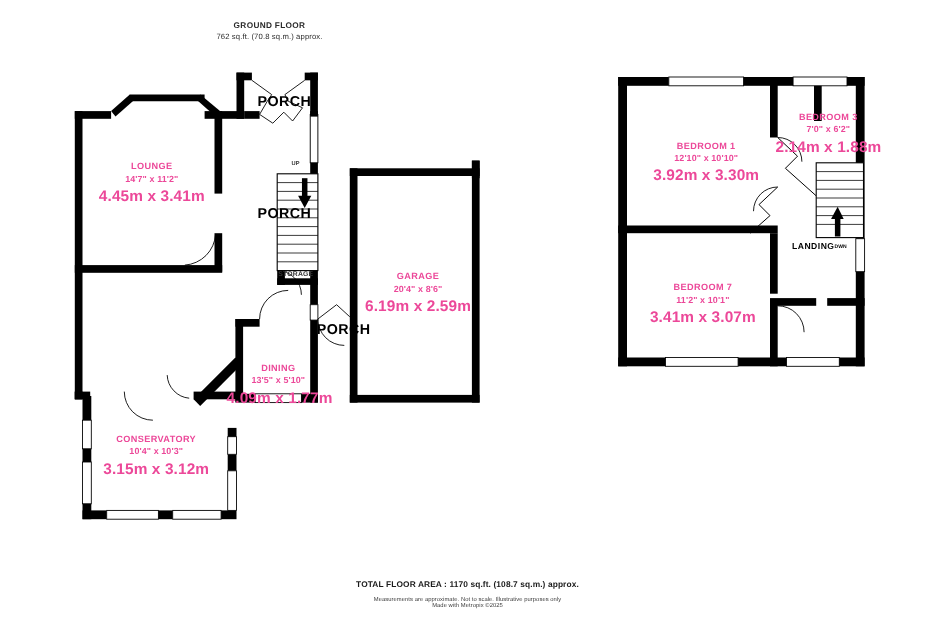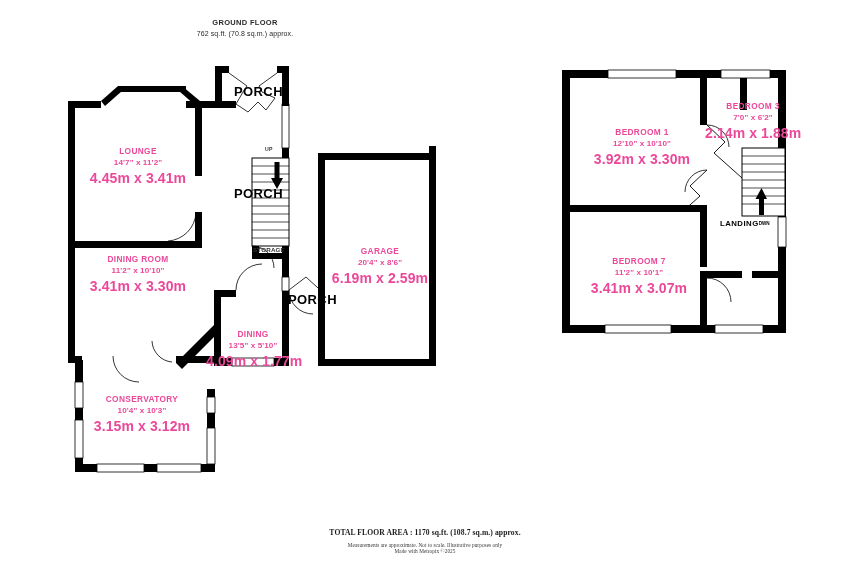--- a/index.html
+++ b/index.html
@@ -93,21 +93,20 @@
     letter-spacing: 0;
     vertical-align: 1px;
   }
 
   .footer {
     position: absolute;
     left: 0;
     top: 521px;
     width: 850px;
     text-align: center;
-    font-family: Liberation Serif, serif;
   }
   .footer .total {
     font-size: 7.6px;
     font-weight: bold;
     letter-spacing: 0.1px;
     color: #1a1a1a;
   }
   .footer .disc {
     display: block;
     font-size: 5.3px;
@@ -359,25 +358,20 @@
     </g>
 
   </svg>
 
   <div class="room-label" style="left:78px; top:146px; width:120px;text-align:center;">
     <span class="rname">LOUNGE</span>
     <span class="rimp">14'7"  x 11'2"</span>
     <span class="rmet">4.45m  x 3.41m</span>
   </div>
 
-  <div class="room-label" style="left:75px; top:254px; width:126px;">
-    <span class="rname">DINING ROOM</span>
-    <span class="rimp">11'2"  x 10'10"</span>
-    <span class="rmet">3.41m  x 3.30m</span>
-  </div>
 
   <div class="room-label" style="left:78px; top:394px; width:128px;">
     <span class="rname">CONSERVATORY</span>
     <span class="rimp">10'4"  x 10'3"</span>
     <span class="rmet">3.15m  x 3.12m</span>
   </div>
 
   <div class="room-label" style="left:206px; top:329px; width:94px;">
     <span class="rname">DINING</span>
     <span class="rimp">13'5"  x 5'10"</span>

